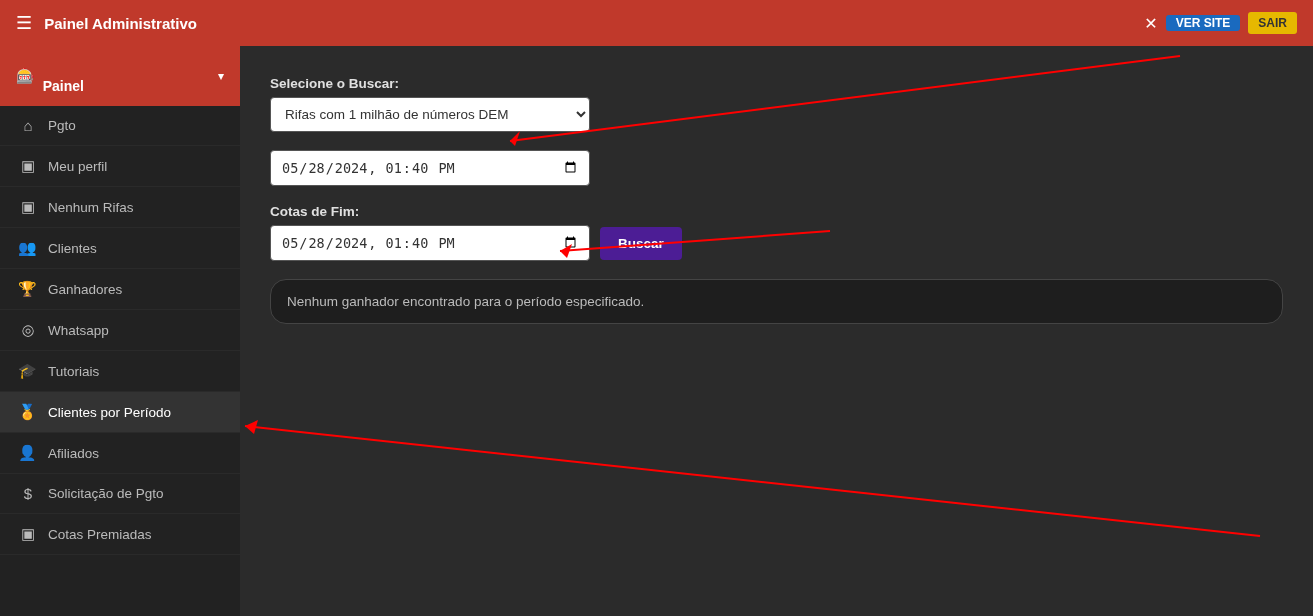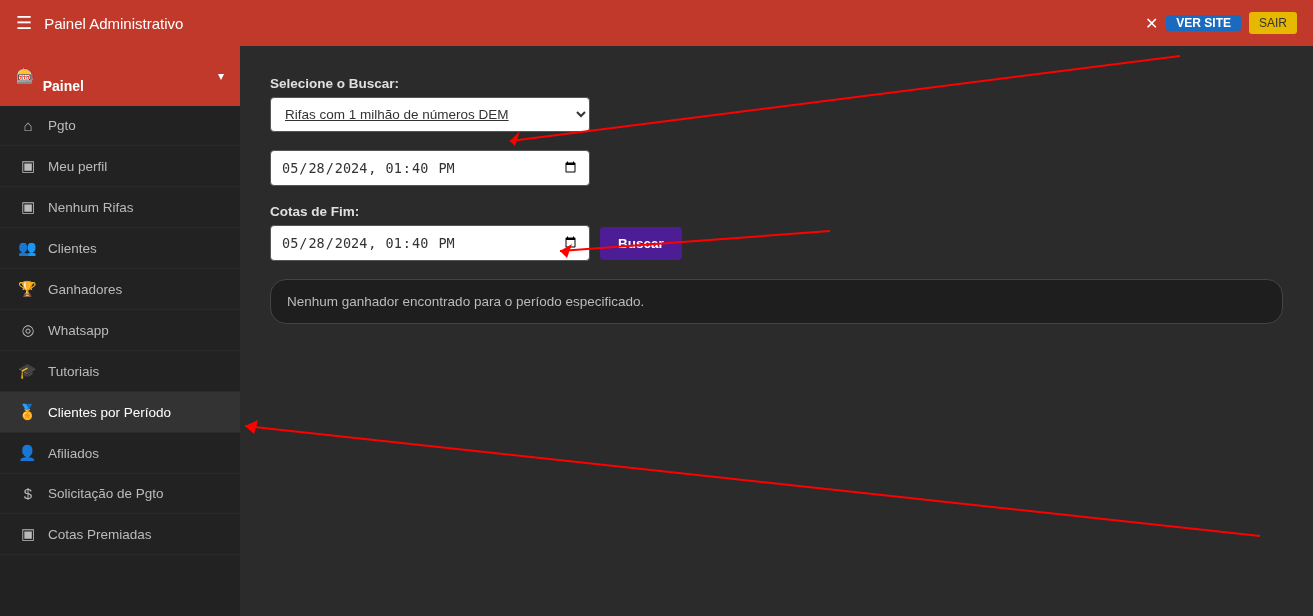--- a/index.html
+++ b/index.html
@@ -9,40 +9,40 @@
     .header {
       background: #c0392b;
       display: flex;
       align-items: center;
       justify-content: space-between;
       padding: 0 16px;
       height: 46px;
       flex-shrink: 0;
     }
     .header-left { display: flex; align-items: center; gap: 12px; }
-    .header-title { color: #fff; font-size: 15px; font-weight: 400; }
+    .header-title { color: #fff; font-size: 15px; font-weight: 700; }
     .header-right { display: flex; align-items: center; gap: 8px; }
     .btn-ver-site {
       background: #1a6abf;
       color: #fff;
       border: none;
       padding: 1px 10px;
       border-radius: 3px;
       font-size: 12px;
       font-weight: 700;
       cursor: pointer;
     }
     .btn-sair {
       background: #e6b800;
       color: #333;
       border: none;
       padding: 4px 10px;
       border-radius: 3px;
       font-size: 12px;
-      font-weight: 400;
+      font-weight: 700;
       cursor: pointer;
     }
     .hamburger-icon { color: #fff; font-size: 18px; cursor: pointer; }
     .close-icon { color: #fff; font-size: 16px; cursor: pointer; }
 
     
     .layout { display: flex; flex: 1; overflow: hidden; }
 
     
     .sidebar {
@@ -101,21 +101,20 @@
     .form-select {
       background: #fff;
       color: #333;
       border: 1px solid #555;
       border-radius: 4px;
       padding: 8px 10px;
       font-size: 13.5px;
       width: 320px;
       cursor: pointer;
       appearance: auto;
-      text-decoration: underline;
     }
 
     .form-input {
       background: #fff;
       color: #333;
       border: 1px solid #555;
       border-radius: 4px;
       padding: 8px 10px;
       font-size: 13.5px;
       width: 320px;

